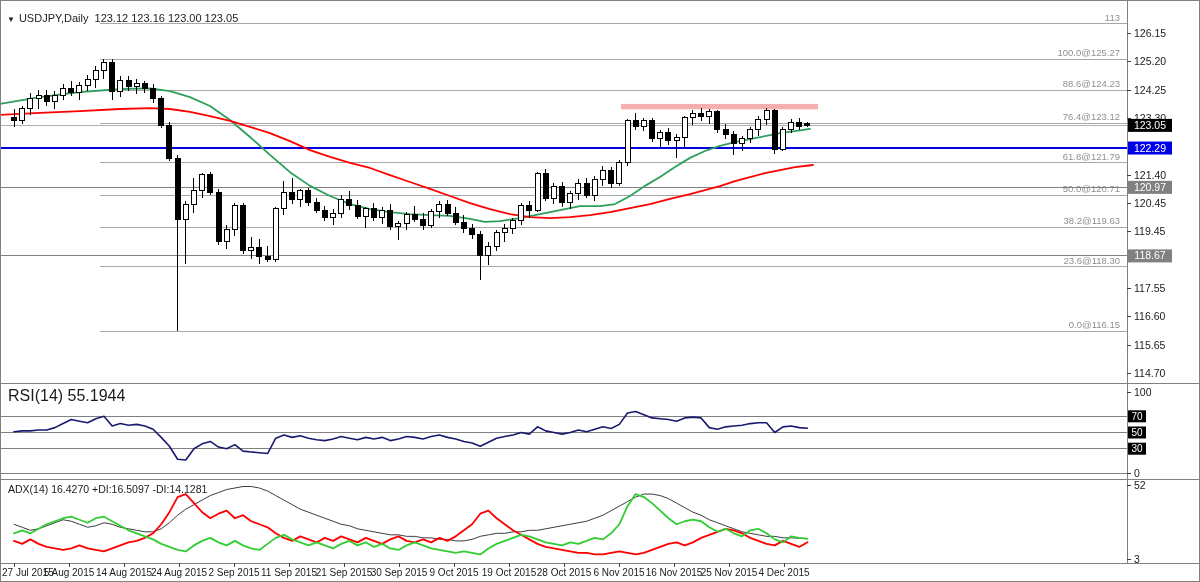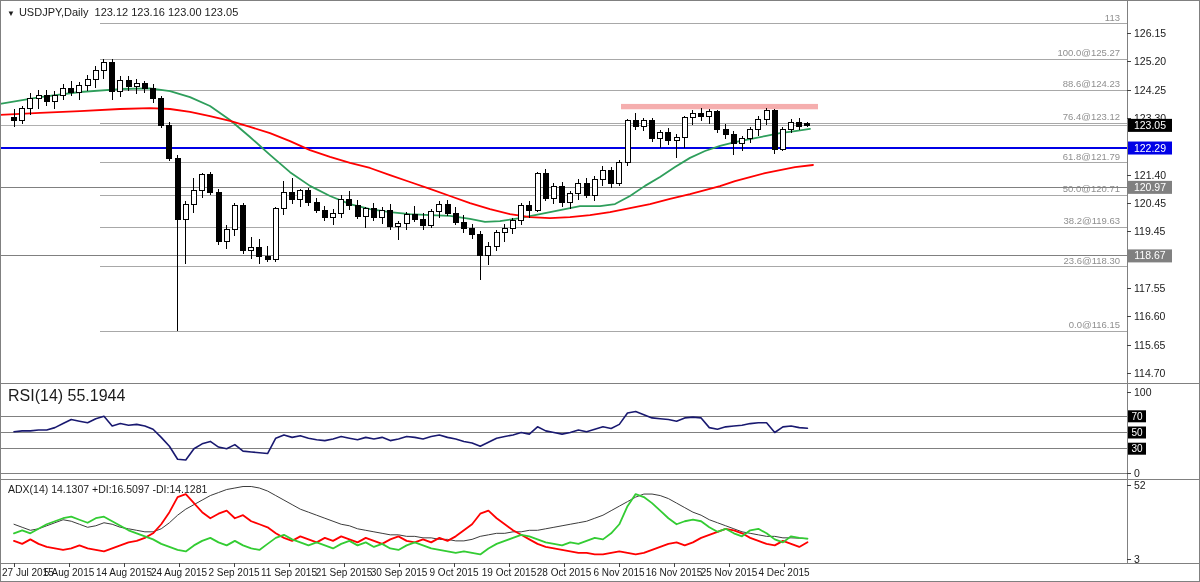--- a/index.html
+++ b/index.html
@@ -1,20 +1,20 @@
 <!DOCTYPE html>
 <html><head>
 <meta charset="utf-8">
 <style>
   html,body{margin:0;padding:0;background:#fff;}
   #screen{position:relative;width:1200px;height:582px;background:#fff;overflow:hidden;
           font-family:"Liberation Sans",sans-serif;}
   #chart-svg{position:absolute;left:0;top:0;}
   .overlay-label{position:absolute;color:#1c1c1c;font-size:11px;white-space:pre;}
-  #symbol-title{left:7px;top:6px;}
+  #symbol-title{left:7px;top:12px;}
   #symbol-title .dd{font-size:8px;color:#1c1c1c;margin-right:4px;cursor:pointer;}
   #rsi-label{left:8px;top:387px;font-size:16px;}
   #adx-label{left:8px;top:483px;font-size:10.5px;}
 </style>
 </head>
 <body>
 
 <div id="screen">
   <svg id="chart-svg" width="1200" height="582">
       <rect x="0" y="0" width="1200" height="582" fill="#ffffff"></rect>
@@ -322,14 +322,14 @@
       <text x="619" y="576" font-size="10" fill="#1a1a1a" text-anchor="middle" font-family="&quot;Liberation Sans&quot;,sans-serif" font-weight="normal">6 Nov 2015</text>
       <line x1="674" y1="563" x2="674" y2="567" stroke="#404040" stroke-width="1" shape-rendering="crispEdges"></line>
       <text x="674" y="576" font-size="10" fill="#1a1a1a" text-anchor="middle" font-family="&quot;Liberation Sans&quot;,sans-serif" font-weight="normal">16 Nov 2015</text>
       <line x1="729" y1="563" x2="729" y2="567" stroke="#404040" stroke-width="1" shape-rendering="crispEdges"></line>
       <text x="729" y="576" font-size="10" fill="#1a1a1a" text-anchor="middle" font-family="&quot;Liberation Sans&quot;,sans-serif" font-weight="normal">25 Nov 2015</text>
       <line x1="784" y1="563" x2="784" y2="567" stroke="#404040" stroke-width="1" shape-rendering="crispEdges"></line>
       <text x="784" y="576" font-size="10" fill="#1a1a1a" text-anchor="middle" font-family="&quot;Liberation Sans&quot;,sans-serif" font-weight="normal">4 Dec 2015</text>
     </svg>
   <div id="symbol-title" class="overlay-label"><span class="dd">▼</span><span>USDJPY,Daily  123.12 123.16 123.00 123.05</span></div>
   <div id="rsi-label" class="overlay-label">RSI(14) 55.1944</div>
-  <div id="adx-label" class="overlay-label">ADX(14) 14.1307 +DI:16.5097 -DI:14.1281</div>
+  <div id="adx-label" class="overlay-label">ADX(14) 16.4270 +DI:16.5097 -DI:14.1281</div>
 </div>
 
 </body></html>

